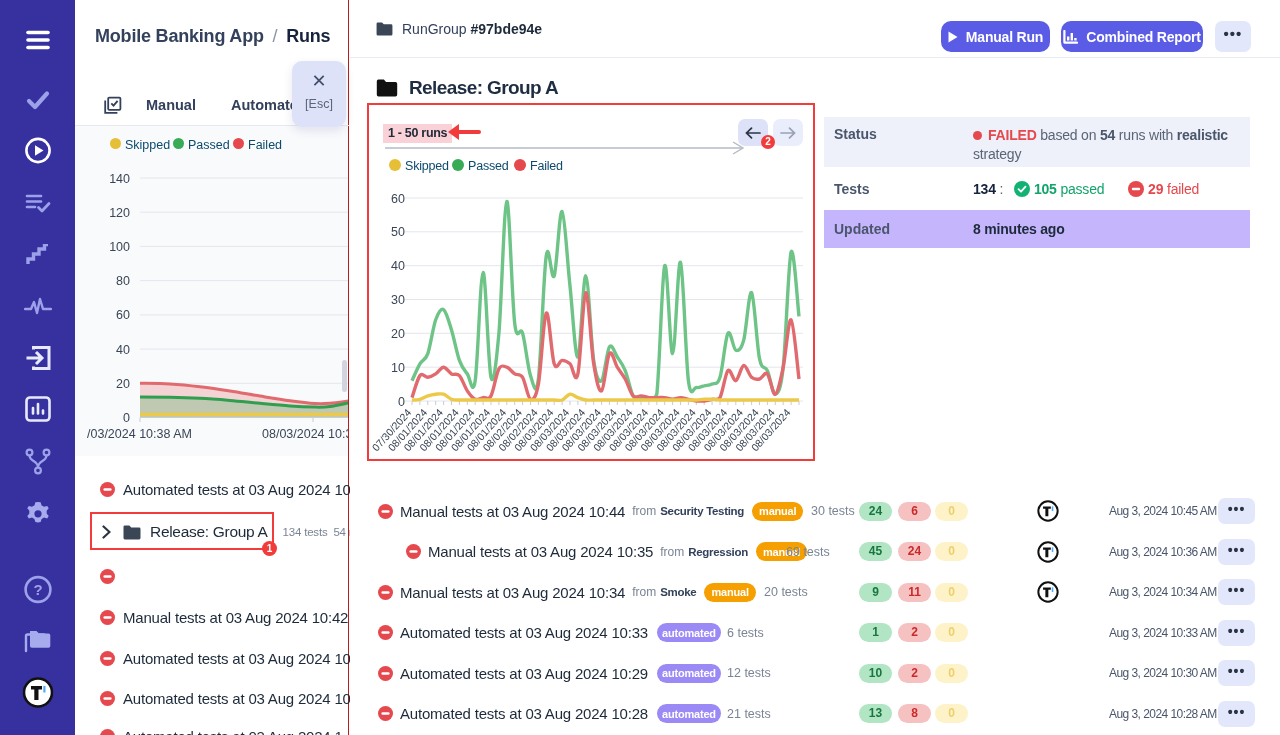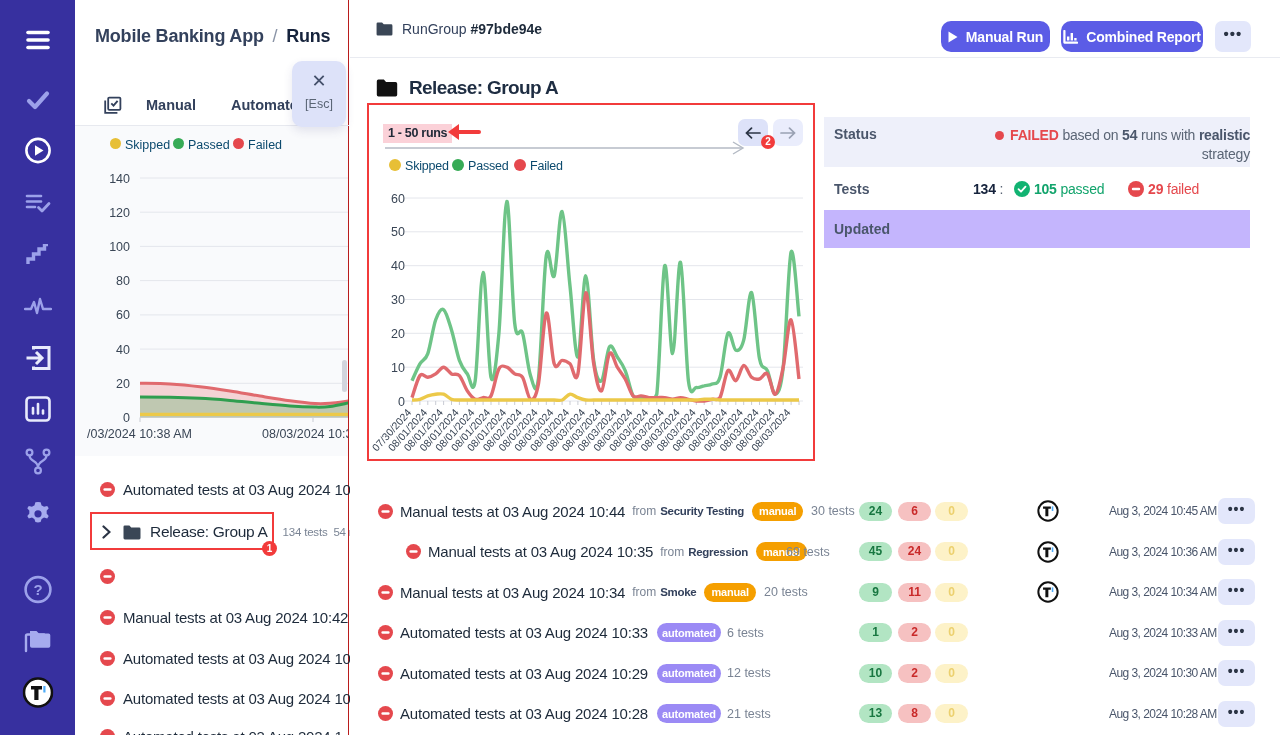--- a/index.html
+++ b/index.html
@@ -409,39 +409,40 @@
           <text x="422.1" y="308" transform="rotate(-48 422.1 308)">08/03/2024</text>
         </g>
       <path id="gpath" d="M43.0,275.7C44.3,272.9 48.3,263.3 50.9,258.8C53.5,254.3 56.2,256.0 58.8,248.6C61.4,241.3 64.1,222.1 66.7,214.8C69.3,207.5 72.0,203.0 74.6,204.7C77.2,206.3 79.9,216.5 82.5,225.0C85.1,233.4 87.8,248.1 90.4,255.4C93.0,262.7 95.7,265.6 98.3,268.9C100.9,272.3 103.6,292.6 106.2,275.7C108.8,258.8 111.4,168.0 114.1,167.4C116.7,166.9 119.3,262.2 122.0,272.3C124.6,282.5 127.2,257.7 129.9,228.3C132.5,199.0 135.1,98.1 137.8,96.4C140.4,94.7 143.0,196.2 145.7,218.2C148.3,240.2 150.9,219.6 153.6,228.3C156.2,237.1 158.8,263.0 161.5,270.6C164.1,278.2 166.7,294.0 169.4,274.0C172.0,254.0 174.6,167.7 177.3,150.5C179.9,133.3 182.5,178.1 185.2,170.8C187.8,163.5 190.4,104.8 193.1,106.5C195.7,108.2 198.3,156.7 201.0,181.0C203.6,205.2 206.2,253.7 208.9,252.0C211.5,250.3 214.1,170.3 216.8,170.8C219.4,171.4 222.0,237.9 224.7,255.4C227.3,272.9 229.9,278.0 232.6,275.7C235.2,273.4 237.8,245.8 240.4,241.9C243.1,237.9 245.7,248.1 248.3,252.0C251.0,256.0 253.6,259.1 256.2,265.6C258.9,272.0 261.5,286.4 264.1,290.9C266.8,295.4 269.4,292.1 272.0,292.6C274.7,293.2 277.3,294.9 279.9,294.3C282.6,293.7 285.2,296.0 287.8,289.2C290.5,267.0 293.1,167.4 295.7,160.7C298.4,153.9 301.0,249.2 303.6,248.6C306.3,248.1 308.9,152.8 311.5,157.3C314.2,161.8 316.8,254.8 319.4,275.7C322.1,296.0 324.7,281.6 327.3,282.5C330.0,283.3 332.6,281.3 335.2,280.8C337.9,280.2 340.5,280.5 343.1,279.1C345.8,277.7 348.4,280.8 351.0,272.3C353.7,263.9 356.3,232.8 358.9,228.3C361.6,223.8 364.2,244.1 366.8,245.3C369.4,246.4 372.1,244.7 374.7,235.1C377.3,225.5 380.0,184.6 382.6,187.7C385.2,190.8 387.9,240.7 390.5,253.7C393.1,266.7 395.8,259.6 398.4,265.6C401.0,271.5 403.7,289.8 406.3,289.2C408.9,288.7 411.6,285.9 414.2,262.2C416.8,238.5 419.5,155.6 422.1,147.1C424.7,138.7 428.7,200.7 430.0,211.4" stroke="#6ec487" stroke-width="3.4" fill="none" stroke-linejoin="round"></path>
       <path id="rpath" d="M43.0,292.6C44.3,289.0 48.3,274.0 50.9,270.6C53.5,267.2 56.2,272.6 58.8,272.3C61.4,272.0 64.1,270.6 66.7,268.9C69.3,267.2 72.0,262.2 74.6,262.2C77.2,262.2 79.9,267.5 82.5,268.9C85.1,270.3 87.8,267.8 90.4,270.6C93.0,273.4 95.7,281.9 98.3,285.9C100.9,289.8 103.6,293.2 106.2,294.3C108.8,295.4 111.4,293.2 114.1,292.6C116.7,292.1 119.3,295.7 122.0,290.9C124.6,286.1 127.2,268.7 129.9,263.9C132.5,259.1 135.1,261.3 137.8,262.2C140.4,263.0 143.0,267.2 145.7,268.9C148.3,270.6 150.9,268.1 153.6,272.3C156.2,276.5 158.8,293.2 161.5,294.3C164.1,295.4 166.7,293.5 169.4,279.1C172.0,264.7 174.6,211.4 177.3,208.0C179.9,204.7 182.5,250.9 185.2,258.8C187.8,266.7 190.4,255.4 193.1,255.4C195.7,255.4 198.3,256.5 201.0,258.8C203.6,261.0 206.2,280.8 208.9,268.9C211.5,257.1 214.1,189.4 216.8,187.7C219.4,186.0 222.0,242.4 224.7,258.8C227.3,275.1 229.9,287.5 232.6,285.9C235.2,284.2 237.8,252.6 240.4,248.6C243.1,244.7 245.7,257.9 248.3,262.2C251.0,266.4 253.6,269.2 256.2,274.0C258.9,278.8 261.5,288.1 264.1,290.9C266.8,293.7 269.4,290.6 272.0,290.9C274.7,291.2 277.3,292.3 279.9,292.6C282.6,292.9 285.2,292.6 287.8,292.6C290.5,292.6 293.1,292.3 295.7,292.6C298.4,292.9 301.0,294.3 303.6,294.3C306.3,294.3 308.9,292.6 311.5,292.6C314.2,292.6 316.8,293.7 319.4,294.3C322.1,294.9 324.7,295.7 327.3,296.0C330.0,296.0 332.6,296.0 335.2,296.0C337.9,295.7 340.5,294.9 343.1,294.3C345.8,293.7 348.4,296.0 351.0,292.6C353.7,287.8 356.3,268.4 358.9,265.6C361.6,262.7 364.2,276.5 366.8,275.7C369.4,274.9 372.1,261.0 374.7,260.5C377.3,259.9 380.0,270.1 382.6,272.3C385.2,274.6 387.9,274.6 390.5,274.0C393.1,273.4 395.8,266.4 398.4,268.9C401.0,271.5 403.7,290.4 406.3,289.2C408.9,288.1 411.6,274.6 414.2,262.2C416.8,249.8 419.5,212.8 422.1,214.8C424.7,216.8 428.7,264.1 430.0,274.0" stroke="#e06a6e" stroke-width="3.4" fill="none" stroke-linejoin="round"></path>
       <path id="ypath" d="M43.0,295.0C44.3,294.9 48.3,295.0 50.9,294.3C53.5,293.6 56.2,291.8 58.8,290.9C61.4,290.1 64.1,289.5 66.7,289.2C69.3,289.0 72.0,288.4 74.6,289.2C77.2,290.1 79.9,293.3 82.5,294.3C85.1,295.3 87.8,294.9 90.4,295.0C93.0,295.1 95.7,295.0 98.3,295.0C100.9,295.0 103.6,295.0 106.2,295.0C108.8,295.0 111.4,295.0 114.1,295.0C116.7,295.0 119.3,295.0 122.0,295.0C124.6,295.0 127.2,295.0 129.9,295.0C132.5,295.0 135.1,295.0 137.8,295.0C140.4,295.0 143.0,295.0 145.7,295.0C148.3,295.0 150.9,295.0 153.6,295.0C156.2,295.0 158.8,295.0 161.5,295.0C164.1,295.0 166.7,295.0 169.4,295.0C172.0,295.0 174.6,295.0 177.3,295.0C179.9,295.0 182.5,295.0 185.2,295.0C187.8,295.0 190.4,295.9 193.1,295.0C195.7,294.0 198.3,289.6 201.0,289.2C203.6,288.8 206.2,291.7 208.9,292.6C211.5,293.6 214.1,294.6 216.8,295.0C219.4,295.4 222.0,295.0 224.7,295.0C227.3,295.0 229.9,295.0 232.6,295.0C235.2,295.0 237.8,295.0 240.4,295.0C243.1,295.0 245.7,295.0 248.3,295.0C251.0,295.0 253.6,295.0 256.2,295.0C258.9,295.0 261.5,295.0 264.1,295.0C266.8,295.0 269.4,295.0 272.0,295.0C274.7,295.0 277.3,295.0 279.9,295.0C282.6,295.0 285.2,295.0 287.8,295.0C290.5,295.0 293.1,295.0 295.7,295.0C298.4,295.0 301.0,295.0 303.6,295.0C306.3,295.0 308.9,295.0 311.5,295.0C314.2,295.0 316.8,295.0 319.4,295.0C322.1,295.0 324.7,295.1 327.3,295.0C330.0,294.9 332.6,294.4 335.2,294.3C337.9,294.2 340.5,294.2 343.1,294.3C345.8,294.4 348.4,294.9 351.0,295.0C353.7,295.1 356.3,295.0 358.9,295.0C361.6,295.0 364.2,295.0 366.8,295.0C369.4,295.0 372.1,295.0 374.7,295.0C377.3,295.0 380.0,295.0 382.6,295.0C385.2,295.0 387.9,295.0 390.5,295.0C393.1,295.0 395.8,295.0 398.4,295.0C401.0,295.0 403.7,295.0 406.3,295.0C408.9,295.0 411.6,295.0 414.2,295.0C416.8,295.0 419.5,295.0 422.1,295.0C424.7,295.0 428.7,295.0 430.0,295.0" stroke="#ecc949" stroke-width="3.4" fill="none" stroke-linejoin="round"></path>
     </svg>
   </div>
   <div id="stable">
     <div class="srow" style="height:50px; background:#eef0fa; padding-top:9px;">
       <div class="lab">Status</div>
-      <div class="val" style="line-height:19px;text-align:right;"><span style="display:inline-block;width:9px;height:9px;border-radius:50%;background:#e5484d;margin-right:6px;"></span><b style="color:#e5484d;">FAILED</b> based on <b style="color:#4a566b;">54</b> runs with <b style="color:#4a566b;">realistic</b><br>strategy</div>
+      <div class="val" style="line-height:19px;"><span style="display:inline-block;width:9px;height:9px;border-radius:50%;background:#e5484d;margin-right:6px;"></span><b style="color:#e5484d;">FAILED</b> based on <b style="color:#4a566b;">54</b> runs with <b style="color:#4a566b;">realistic</b><br>strategy</div>
     </div>
     <div class="srow" style="height:43px; background:#fff; align-items:center;">
       <div class="lab">Tests</div>
       <div class="val" style="display:flex; align-items:center;"><b style="color:#16233c;">134</b>&nbsp;:&nbsp;&nbsp;&nbsp;
         <svg width="16" height="16" viewBox="0 0 16 16">
             <circle cx="8" cy="8" r="8" fill="#12b372"></circle>
             <path d="M4.5 8.2 L7 10.7 L11.5 5.6" stroke="#fff" stroke-width="1.8" fill="none" stroke-linecap="round" stroke-linejoin="round"></path>
           </svg>
         &nbsp;<b style="color:#12a46c;">105</b>&nbsp;<span style="color:#12a46c;">passed</span><span style="width:24px;"></span>
         <svg width="16" height="16" viewBox="0 0 16 16">
             <circle cx="8" cy="8" r="8" fill="#e5484d"></circle>
             <rect x="3.8" y="6.8" width="8.4" height="2.4" rx="1.2" fill="#fff"></rect>
           </svg>
         &nbsp;<b style="color:#e5484d;">29</b>&nbsp;<span style="color:#e5484d;">failed</span>
       </div>
     </div>
     <div class="srow" style="height:38px; background:#c4b5fd; align-items:center;">
       <div class="lab">Updated</div>
+      <div class="val" style="color:#1d2a3a; font-weight:bold;">8 minutes ago</div>
     </div>
   </div>
   <div id="rlist">
     <div class="rrow" style="top:491px;">
       <svg class="minus" width="15" height="15" viewBox="0 0 15 15">
           <circle cx="7.5" cy="7.5" r="7.5" fill="#e5484d"></circle>
           <rect x="3.4" y="6.3" width="8.2" height="2.4" rx="1.2" fill="#fff"></rect>
         </svg>
       <span class="title">Manual tests at 03 Aug 2024 10:44</span>
         <span class="from">from</span>

